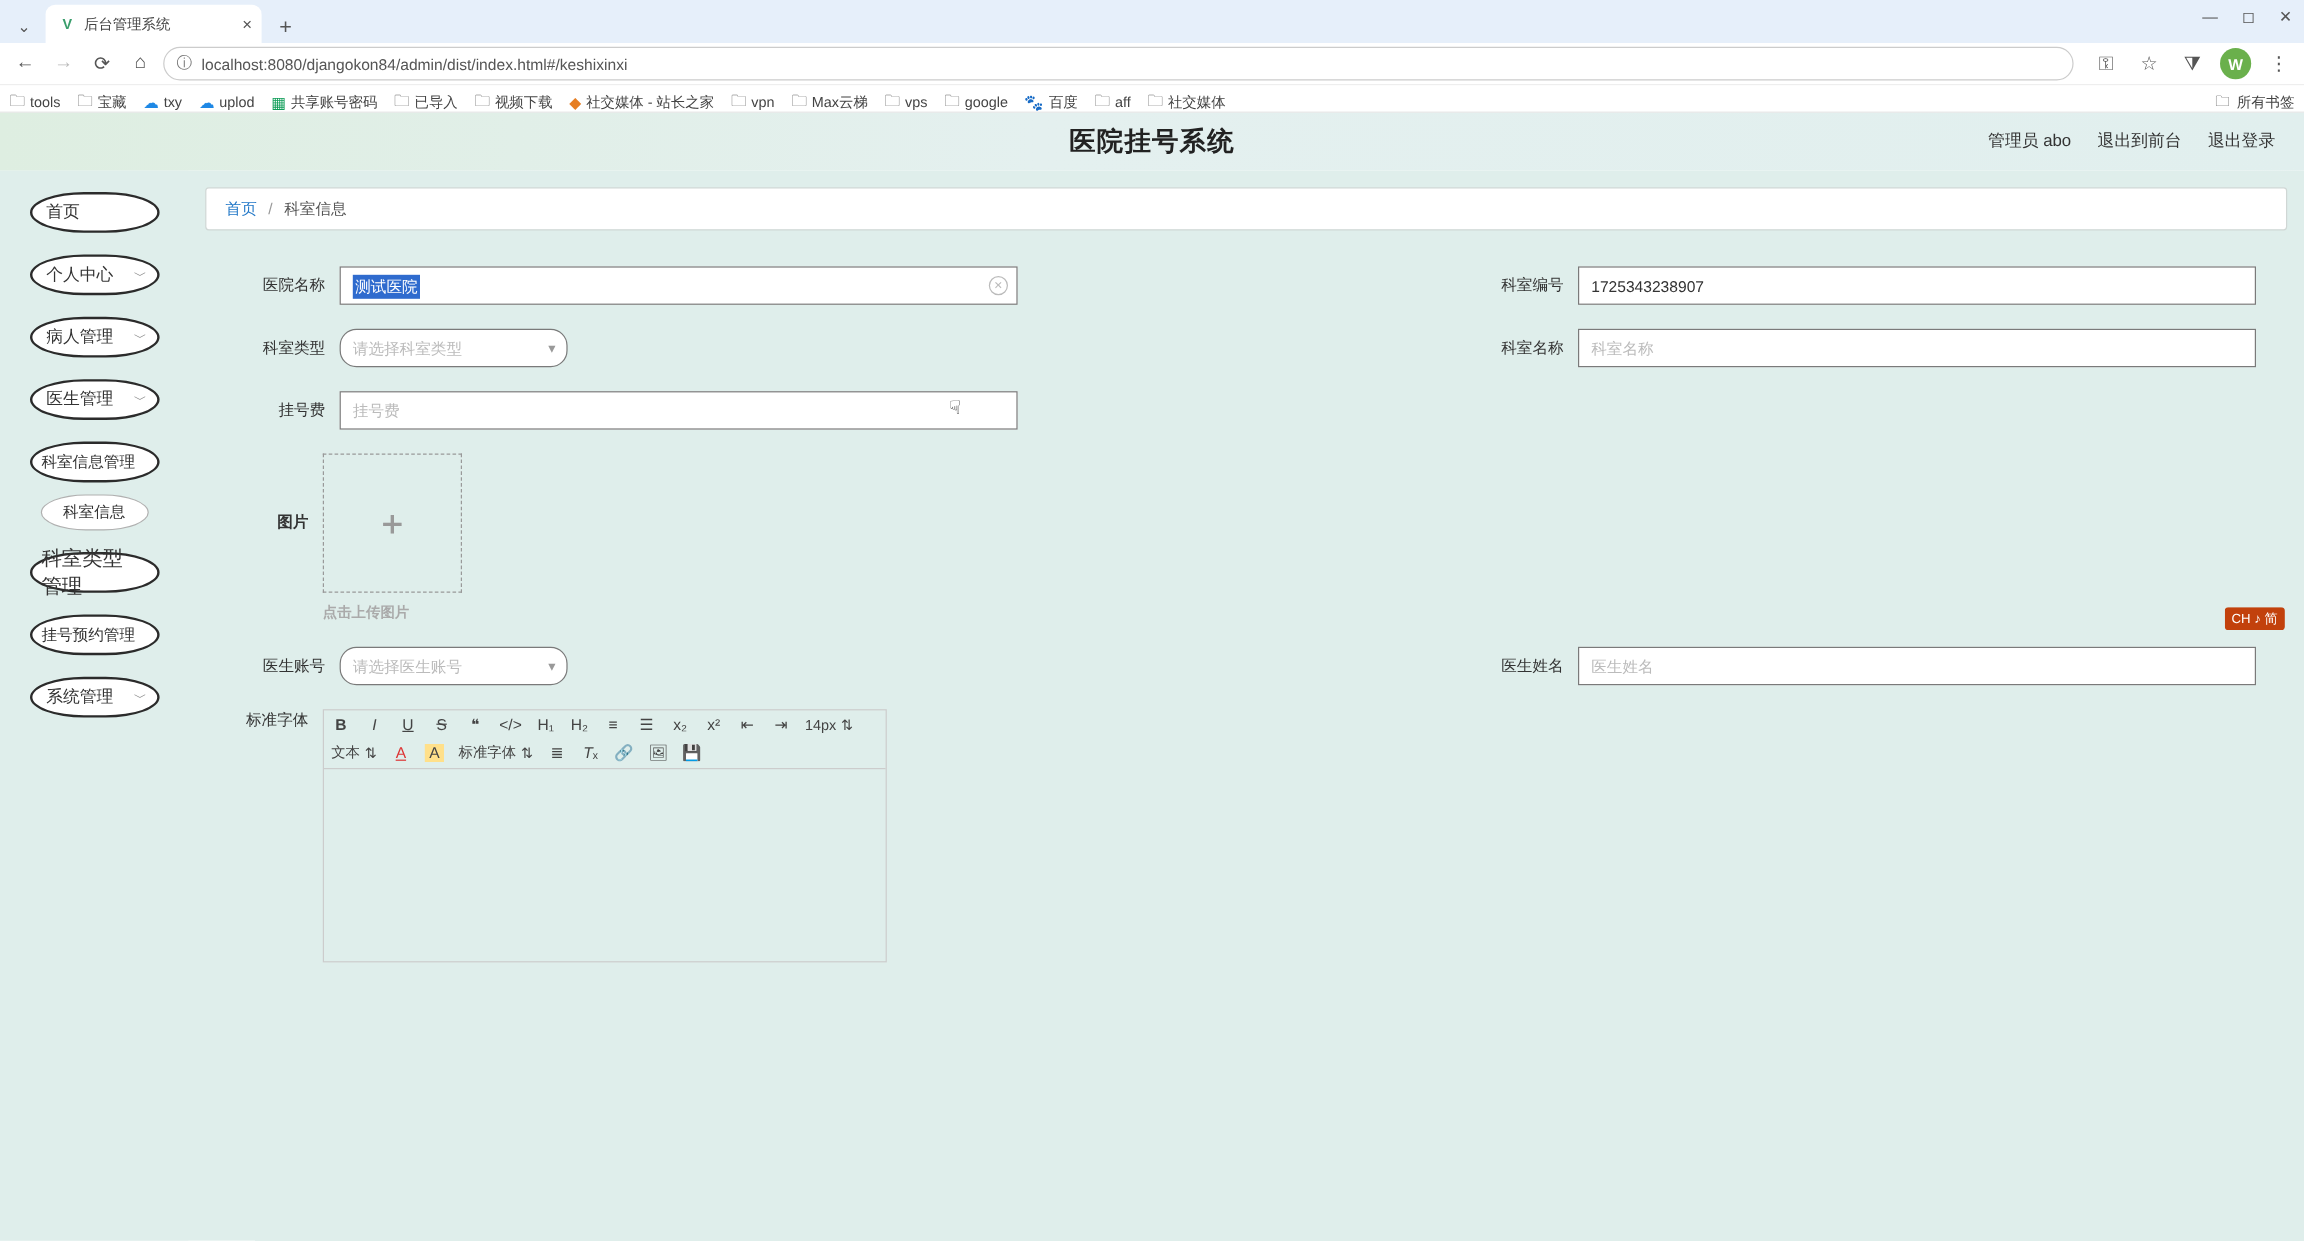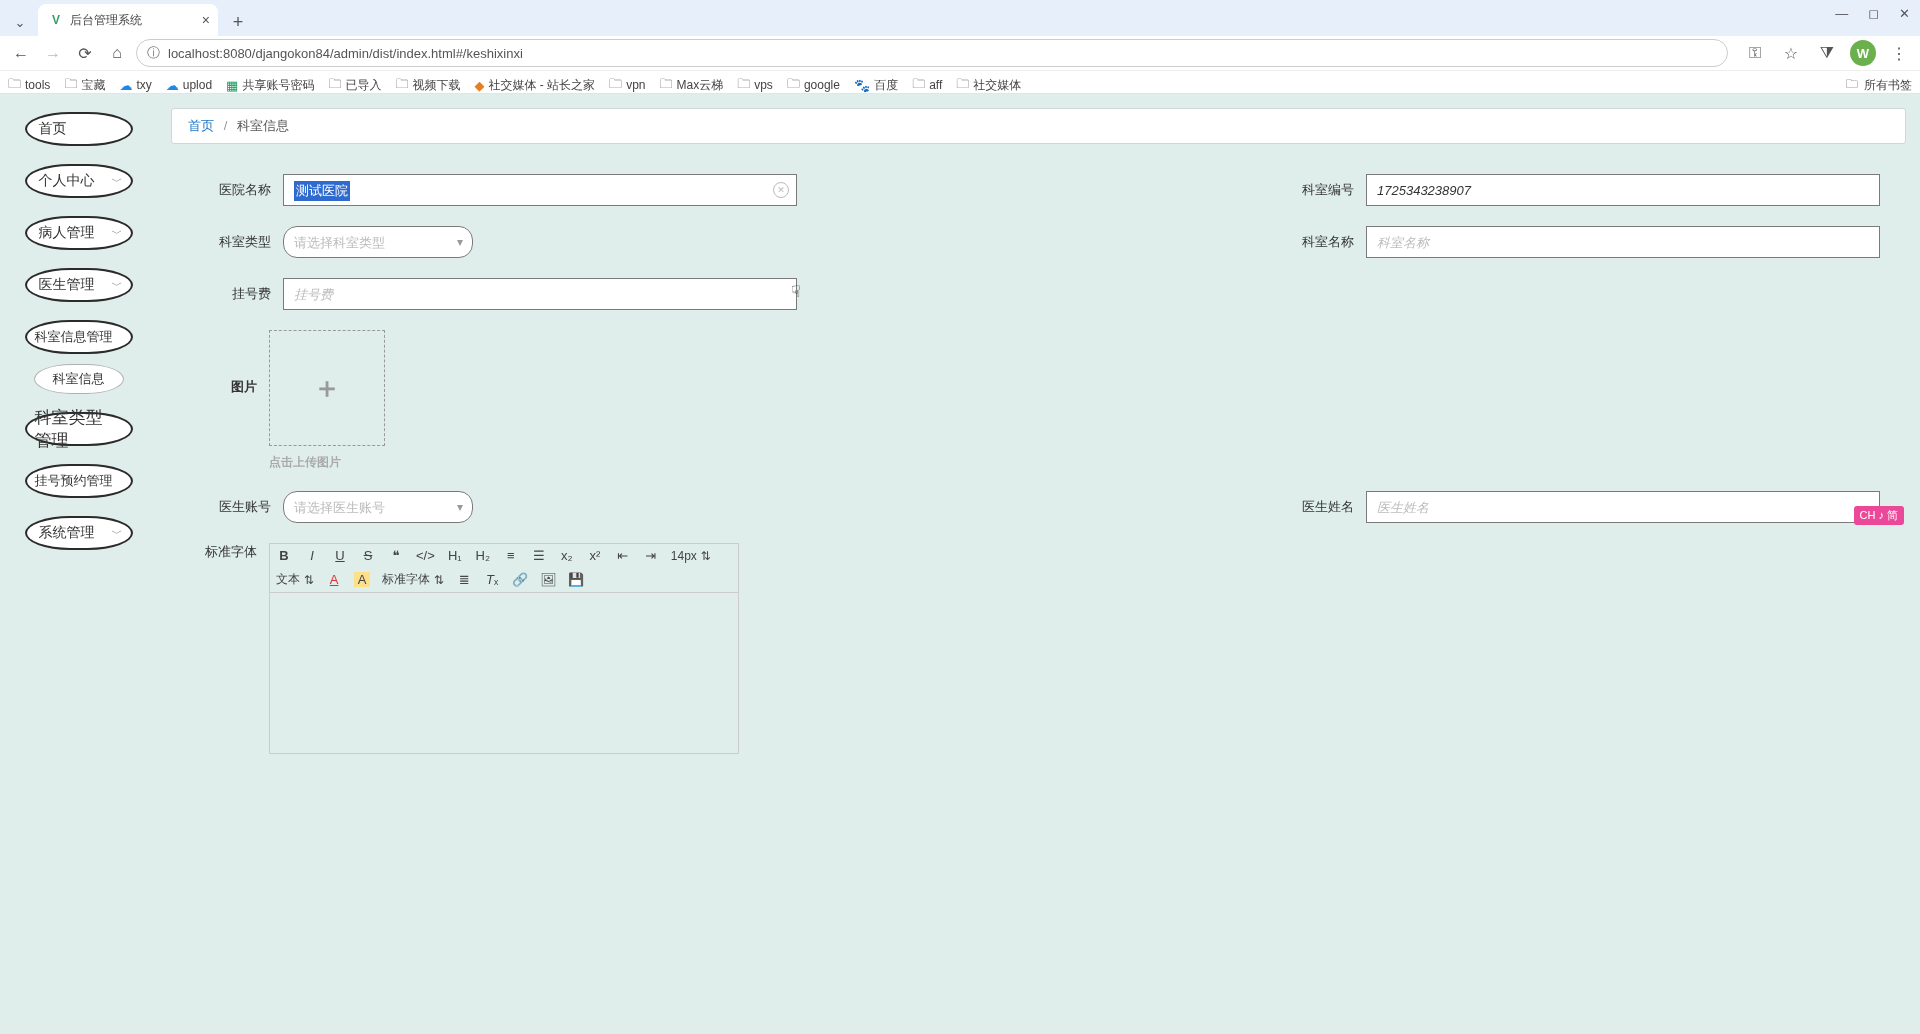--- a/index.html
+++ b/index.html
@@ -37,39 +37,39 @@
     .main{ flex:1; padding:14px 14px 0 14px; overflow:auto; }
     .card{ background:#fff; border:1px solid #d0d7d5; border-radius:3px; }
     .crumbs{ padding:8px 16px; font-size:13px; color:#555; }
     .crumbs a{ color:#2177c7; text-decoration:none; }
     .form-card{ margin-top:10px; padding:20px 26px 40px 26px; }
     .row{ display:flex; gap:80px; margin-bottom:20px; align-items:flex-start; }
     .field{ display:flex; align-items:center;margin-left:14px; }
     .label{ width:60px; text-align:right; font-size:13px; color:#333; margin-right:12px; }
     .input{ height:32px; border:1px solid #7a7a7a; padding:0 10px; font-size:13px; color:#333; background:#fff; }
     .input::placeholder{ color:#bbb; }
-    .w-long{ width:514px;font-style:italic; }
+    .w-long{ width:565px; }
     .w-short{ width:190px;border-radius:14px; }
     .select-wrap{ position:relative; }
     .select-wrap::after{ content:"\25BE"; position:absolute; right:10px; top:50%; transform:translateY(-50%); color:#999; font-size:12px; pointer-events:none; }
     .hospital-input{ position:relative; }
     .hospital-input .sel-text{ position:absolute; left:11px; top:7px; background:#2f6bce; color:#fff; padding:1px 2px; font-size:13px; pointer-events:none; }
     .hospital-input .clear-ic{ position:absolute; right:8px; top:50%; transform:translateY(-50%); width:16px; height:16px; border:1px solid #bbb; border-radius:50%; display:flex; align-items:center; justify-content:center; font-size:9px; color:#bbb; }
     .upload-row{ display:flex; align-items:flex-start; margin-bottom:20px;font-weight:bold; }
     .upload-box{ display:flex; flex-direction:column; gap:8px; }
     .upbox{ width:116px; height:116px; border:1px dashed #999; display:flex; align-items:center; justify-content:center; font-size:28px; color:#999; cursor:pointer; }
     .uphint{ font-size:12px; color:#aaa; }
     .editor-row{ display:flex; align-items:flex-start; }
     .editor{ width:470px; border:1px solid #ccc; }
     .toolbar{ border-bottom:1px solid #ccc; padding:4px 6px; display:flex; flex-wrap:wrap; gap:8px 12px; align-items:center; }
     .tb-ic{ font-size:13px; color:#444; cursor:pointer; min-width:16px; text-align:center; }
     .tb-sel{ font-size:12px; color:#444; display:flex; align-items:center; gap:4px; }
     .editor-body{ height:160px; }
     .cursor-point{ position:absolute; font-size:16px; pointer-events:none; }
-    .ime-badge{ position:fixed; right:16px; top:506px; background:#ec4899; color:#fff; font-size:11px; padding:2px 6px; border-radius:3px; }
+    .ime-badge{ position:fixed; right:16px; top:506px; background:#c2410c; color:#fff; font-size:11px; padding:2px 6px; border-radius:3px; }
     .win-ctrls{ position:absolute; top:6px; right:10px; display:flex; gap:20px; color:#555; font-size:13px; }
   </style>
 </head>
 <body>
 
 <div class="browser-top">
   <div class="win-ctrls">
     <span>—</span>
     <span>◻</span>
     <span>✕</span>
@@ -164,20 +164,28 @@
         <span>社交媒体</span>
       </span>
     <span class="bm-right">
         <span class="fico">🗀</span>
         <span>所有书签</span>
       </span>
   </div>
 </div>
 
 <div class="app">
+  <div class="app-header">
+    <div class="app-title">医院挂号系统</div>
+    <div class="links">
+      <span>管理员 abo</span>
+      <span>退出到前台</span>
+      <span>退出登录</span>
+    </div>
+  </div>
   <div class="app-body">
     <div class="sidebar">
       <div class="pill">
           <span>首页</span>
         </div>
       <div class="pill">
           <span>个人中心</span>
           <span class="chev">﹀</span>
         </div>
       <div class="pill">

